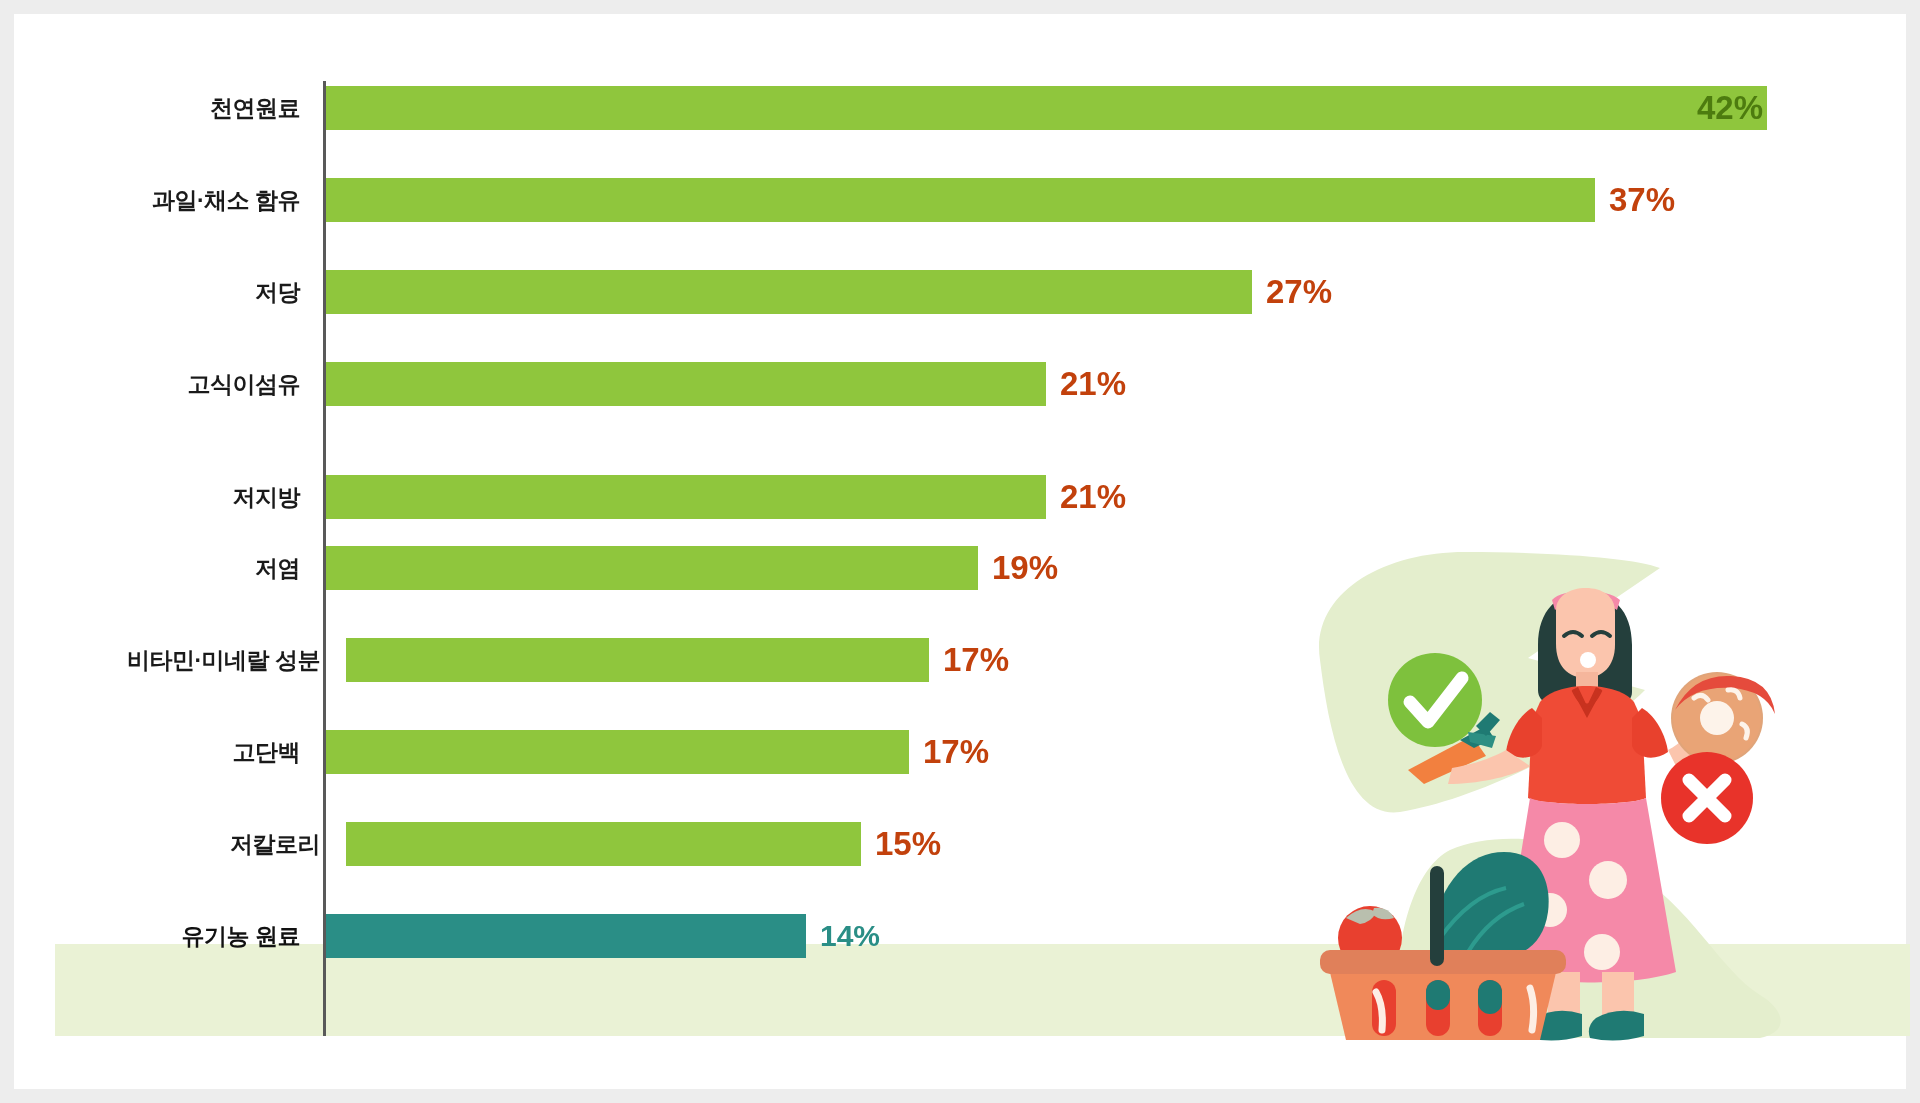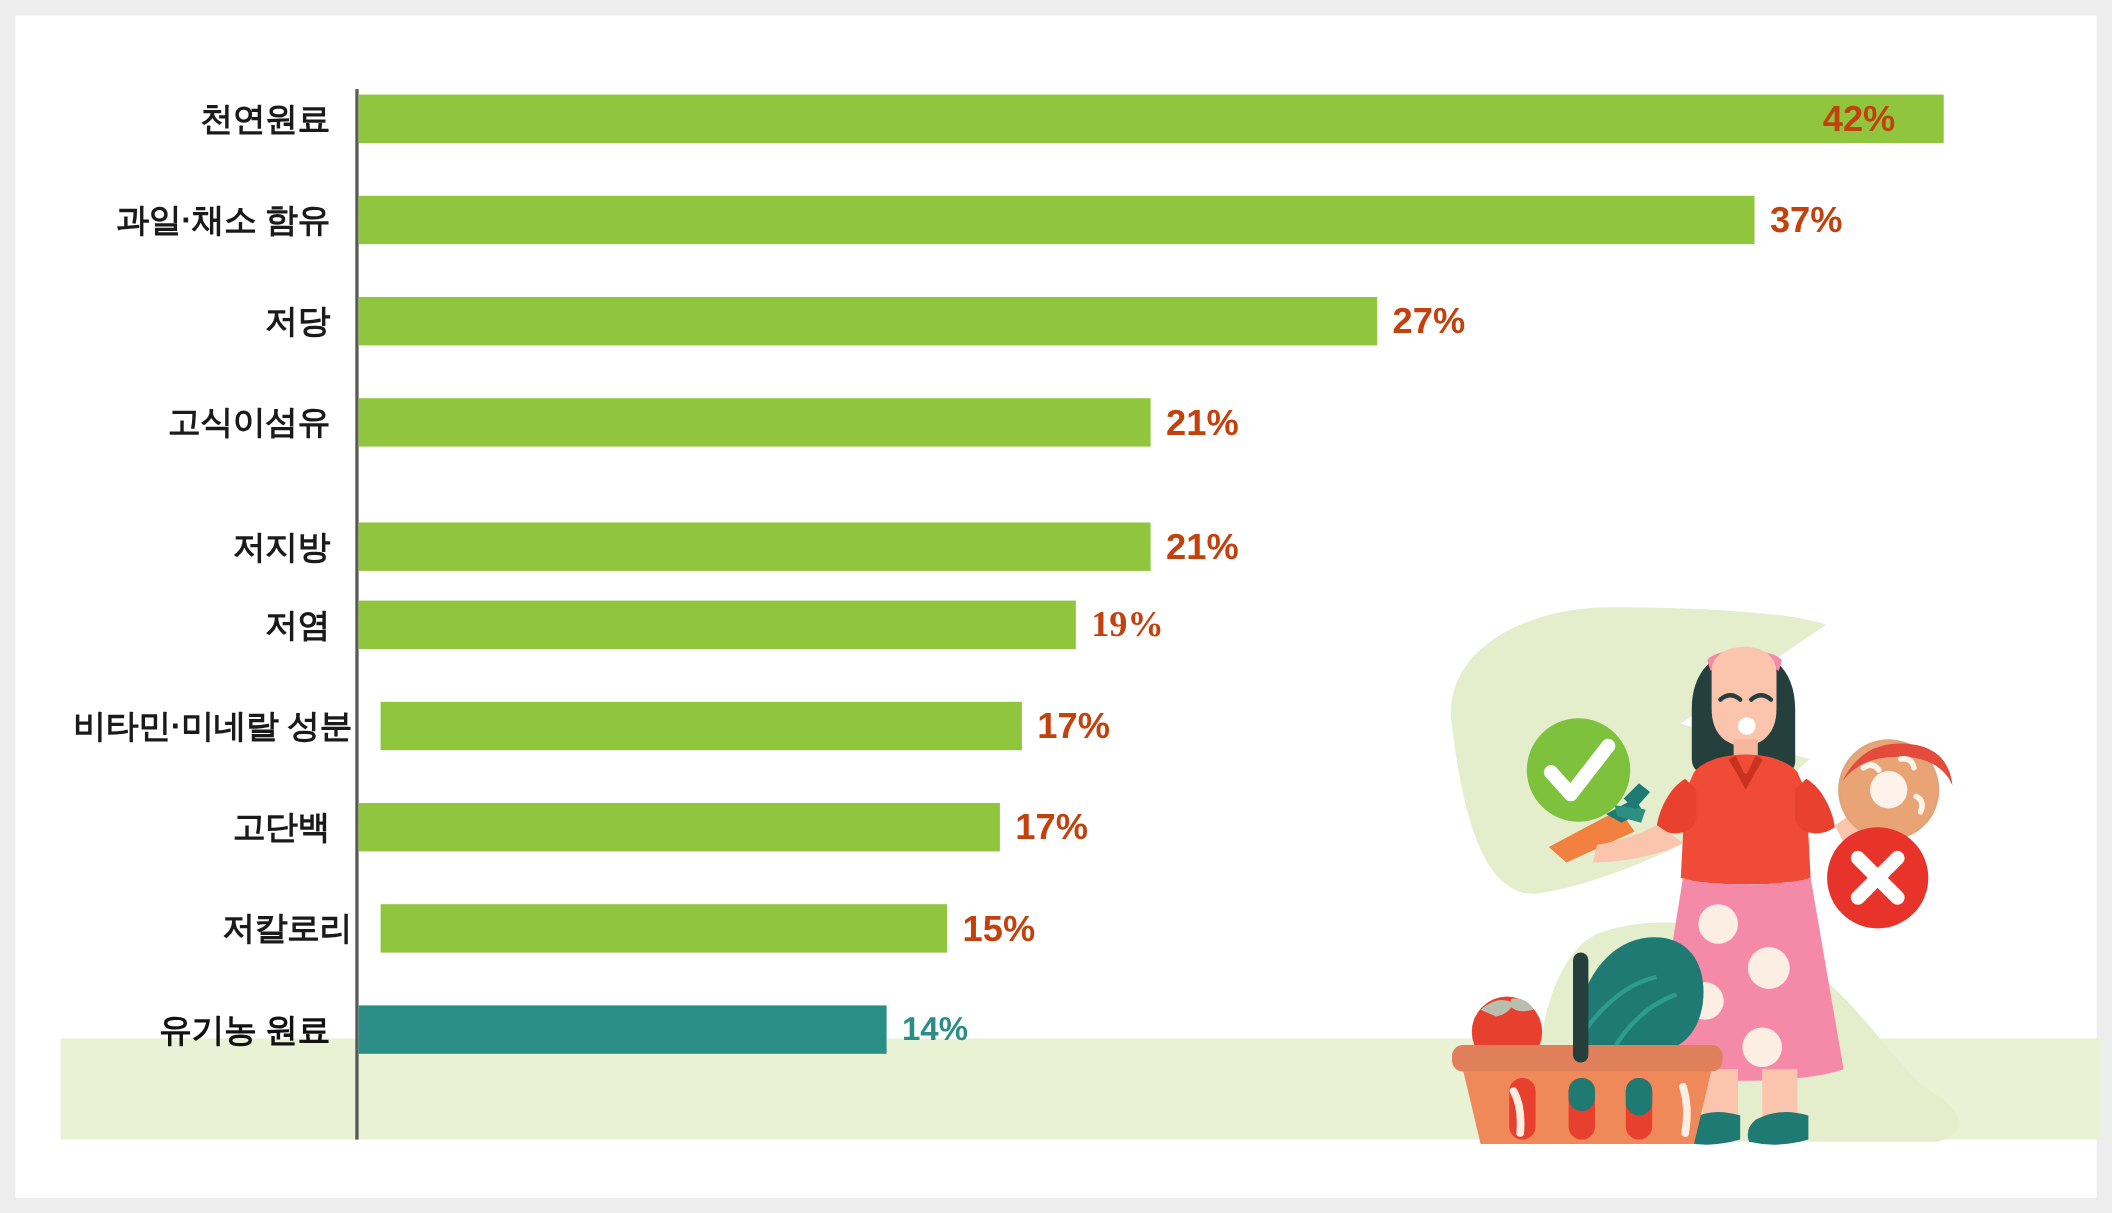--- a/index.html
+++ b/index.html
@@ -57,21 +57,21 @@
   }
   .row .cat-label {
     position: absolute;
     left: 0;
     top: 0;
     width: 300px;
     height: 92px;
     display: flex;
     align-items: center;
     justify-content: flex-end;
-    font-size: 30px;
+    font-size: 23px;
     font-weight: 700;
     color: #1a1a1a;
     letter-spacing: -0.5px;
     white-space: nowrap;
   }
   .row .bar {
     position: absolute;
     left: 326px;
     top: 24px;
     height: 44px;
@@ -82,21 +82,22 @@
     top: 0;
     height: 92px;
     display: flex;
     align-items: center;
     font-size: 33px;
     font-weight: 700;
     color: #c2410c;
     white-space: nowrap;
   }
   .row.inside .val {
-    color: #c2410c;
+    color: #4d7c0f;
+    margin-left: 40px;
   }
   .row.accent .bar { background: #2a8e86; }
   .row.accent .val {
     color: #2a8e86;
     font-size: 30px;
   }
   .row.accent .cat-label { color: #111; padding-left: 24px; }
 
   
   .illustration {
@@ -137,21 +138,21 @@
       <div class="row" style="top: 338px;">
         <div class="cat-label">고식이섬유</div>
         <div class="bar" style="width: 720px;"></div>
         <div class="val" style="left: 1060px;">21%</div>
       </div>
       <div class="row" style="top: 451px; text-decoration: underline;">
         <div class="cat-label">저지방</div>
         <div class="bar" style="width: 720px;"></div>
         <div class="val" style="left: 1060px;">21%</div>
       </div>
-      <div class="row" style="top: 522px; font-family: Liberation Serif, serif;">
+      <div class="row" style="top: 522px;">
         <div class="cat-label">저염</div>
         <div class="bar" style="width: 652px;"></div>
         <div class="val" style="left: 992px;">19%</div>
       </div>
       <div class="row" style="top: 614px; margin-left: 20px;">
         <div class="cat-label">비타민·미네랄 성분</div>
         <div class="bar" style="width: 583px;"></div>
         <div class="val" style="left: 923px;">17%</div>
       </div>
       <div class="row" style="top: 706px;">

